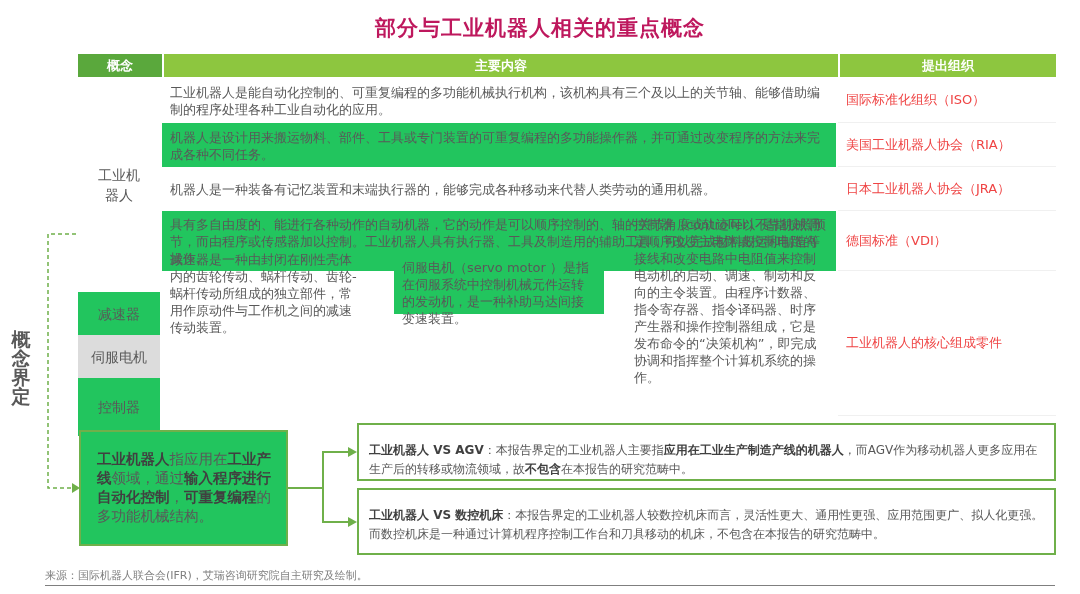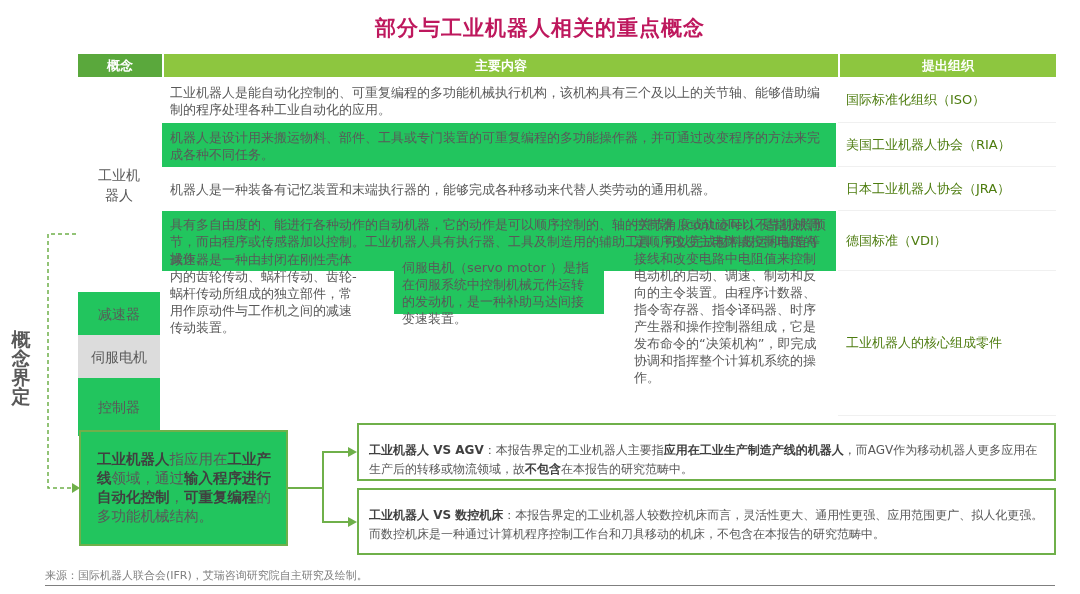--- a/index.html
+++ b/index.html
@@ -29,21 +29,21 @@
   .concept-cell {
     display: flex; align-items: center; justify-content: center; text-align: center;
     font-size: 14px; color: #595959; line-height: 20px;
   }
   .row { display: flex; }
   .content-cell {
     width: 674px; padding: 5px 8px 4px 8px; font-size: 13px; line-height: 17px; color: #595959;
     display: flex; align-items: center;
   }
   .org-cell {
-    width: 218px; margin-left: 2px; padding: 0 8px; font-size: 13px; color: #4d7c0f;
+    width: 218px; margin-left: 2px; padding: 0 8px; font-size: 13px; color: #ef4444;
     display: flex; align-items: center; background: #ffffff; border-bottom: 1px solid #f0f0f0;
   }
   .bg-w { background: #ffffff; }
   .bg-g { background: #22c55e; }
   .bg-g2 { background: #dcdcdc; }
 
   .side-label {
     position: absolute; left: 11px; top: 330px; width: 20px;
     font-size: 19px; font-weight: bold; color: #595959; line-height: 19px; text-align: center;
   }

